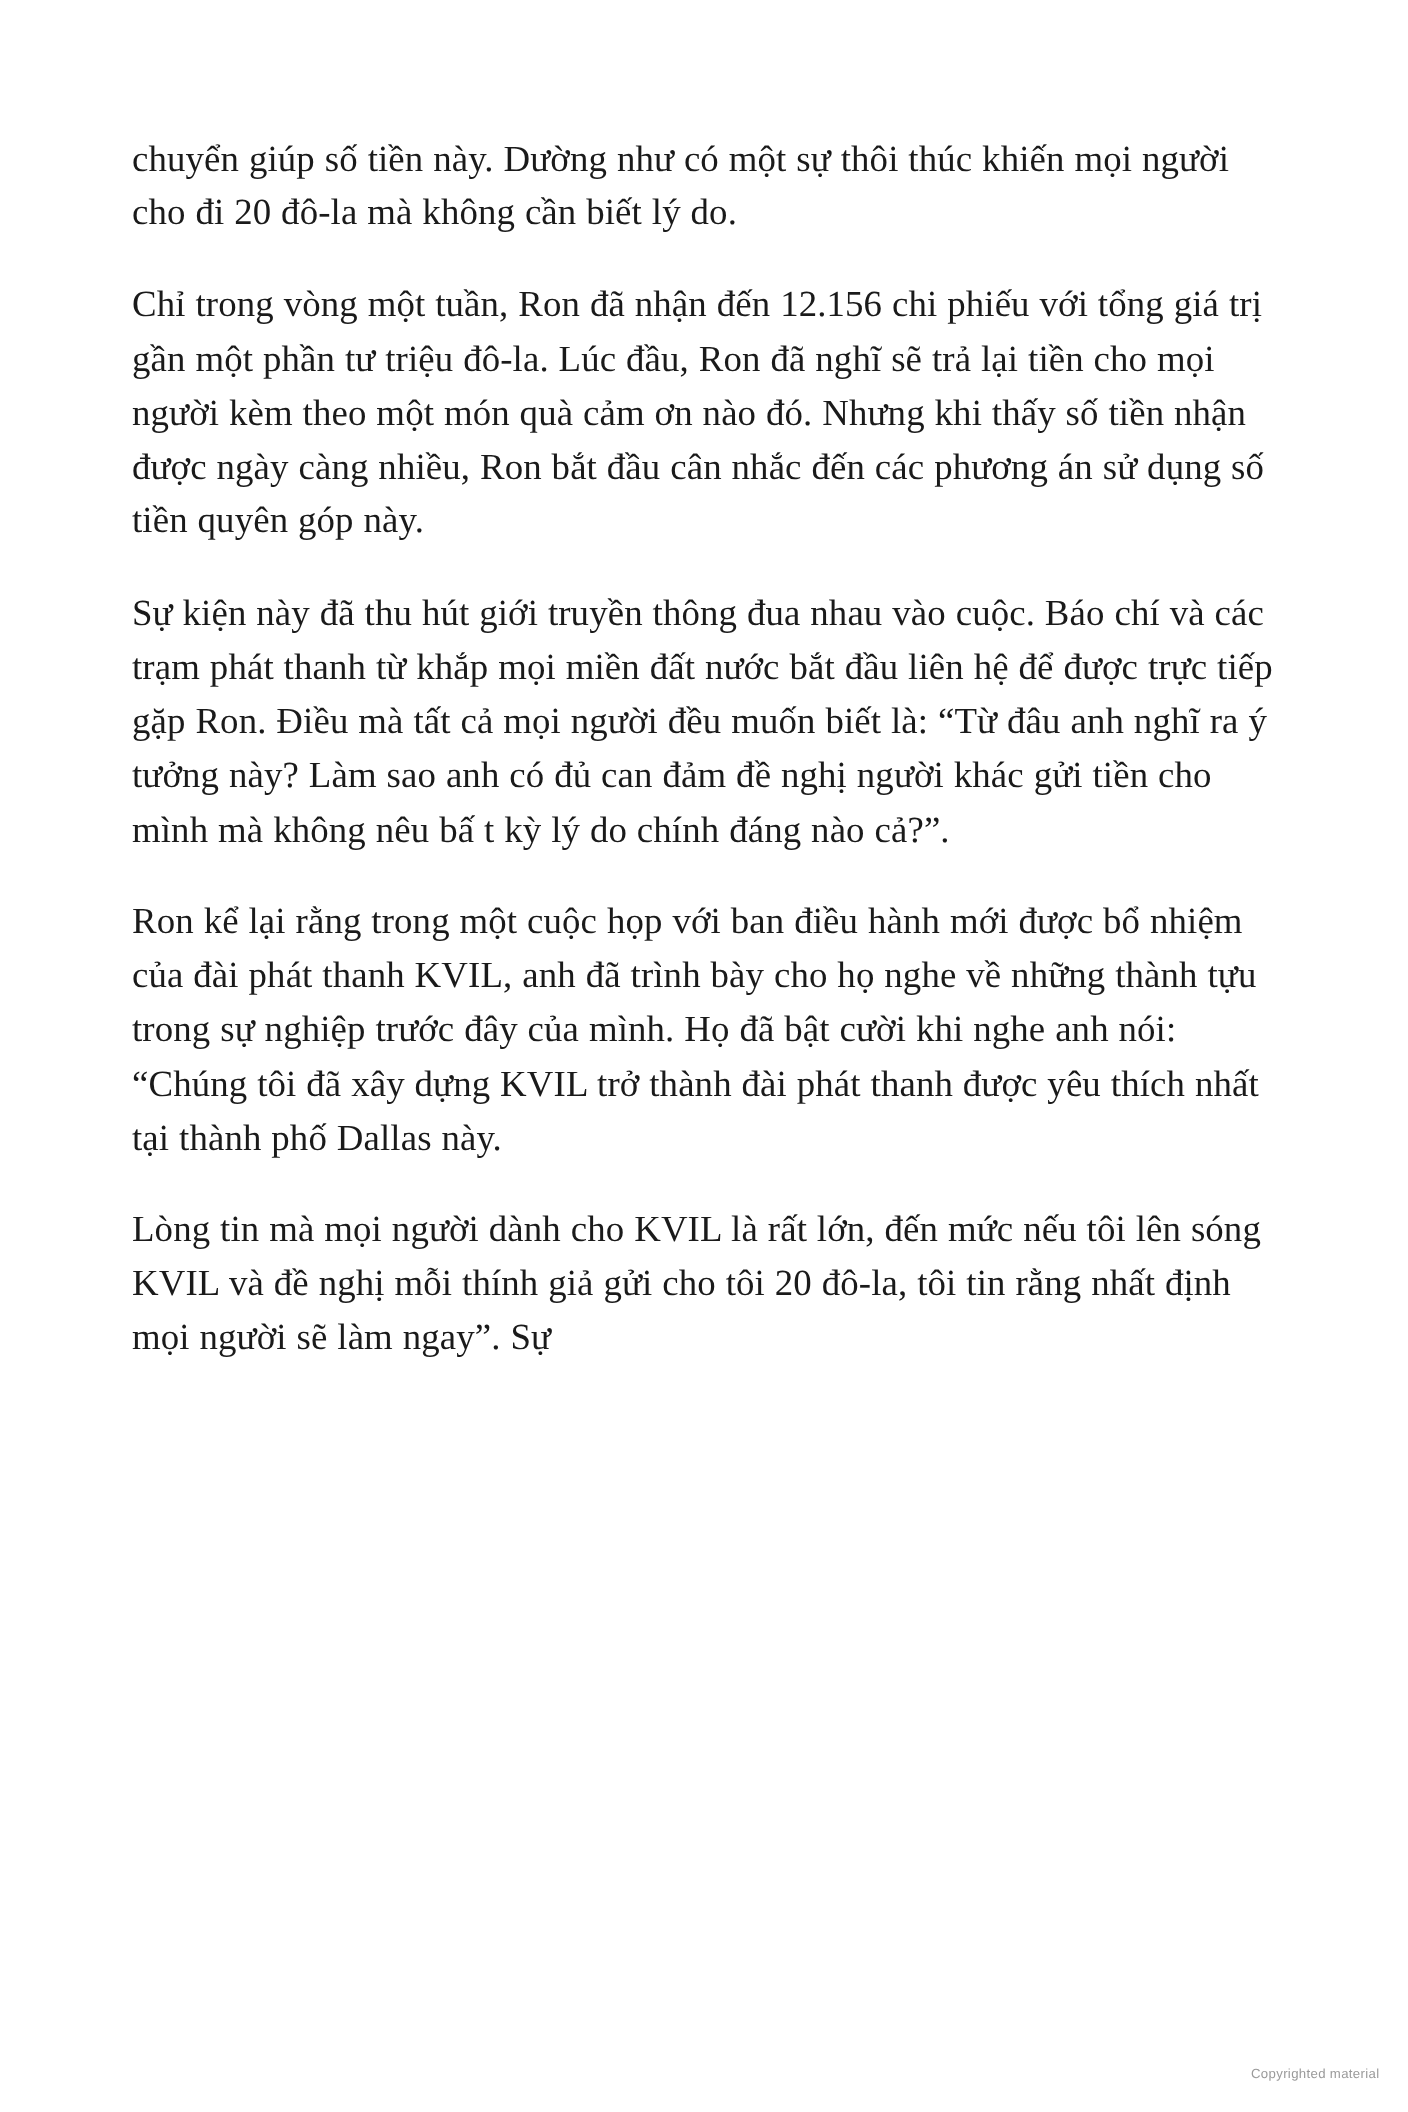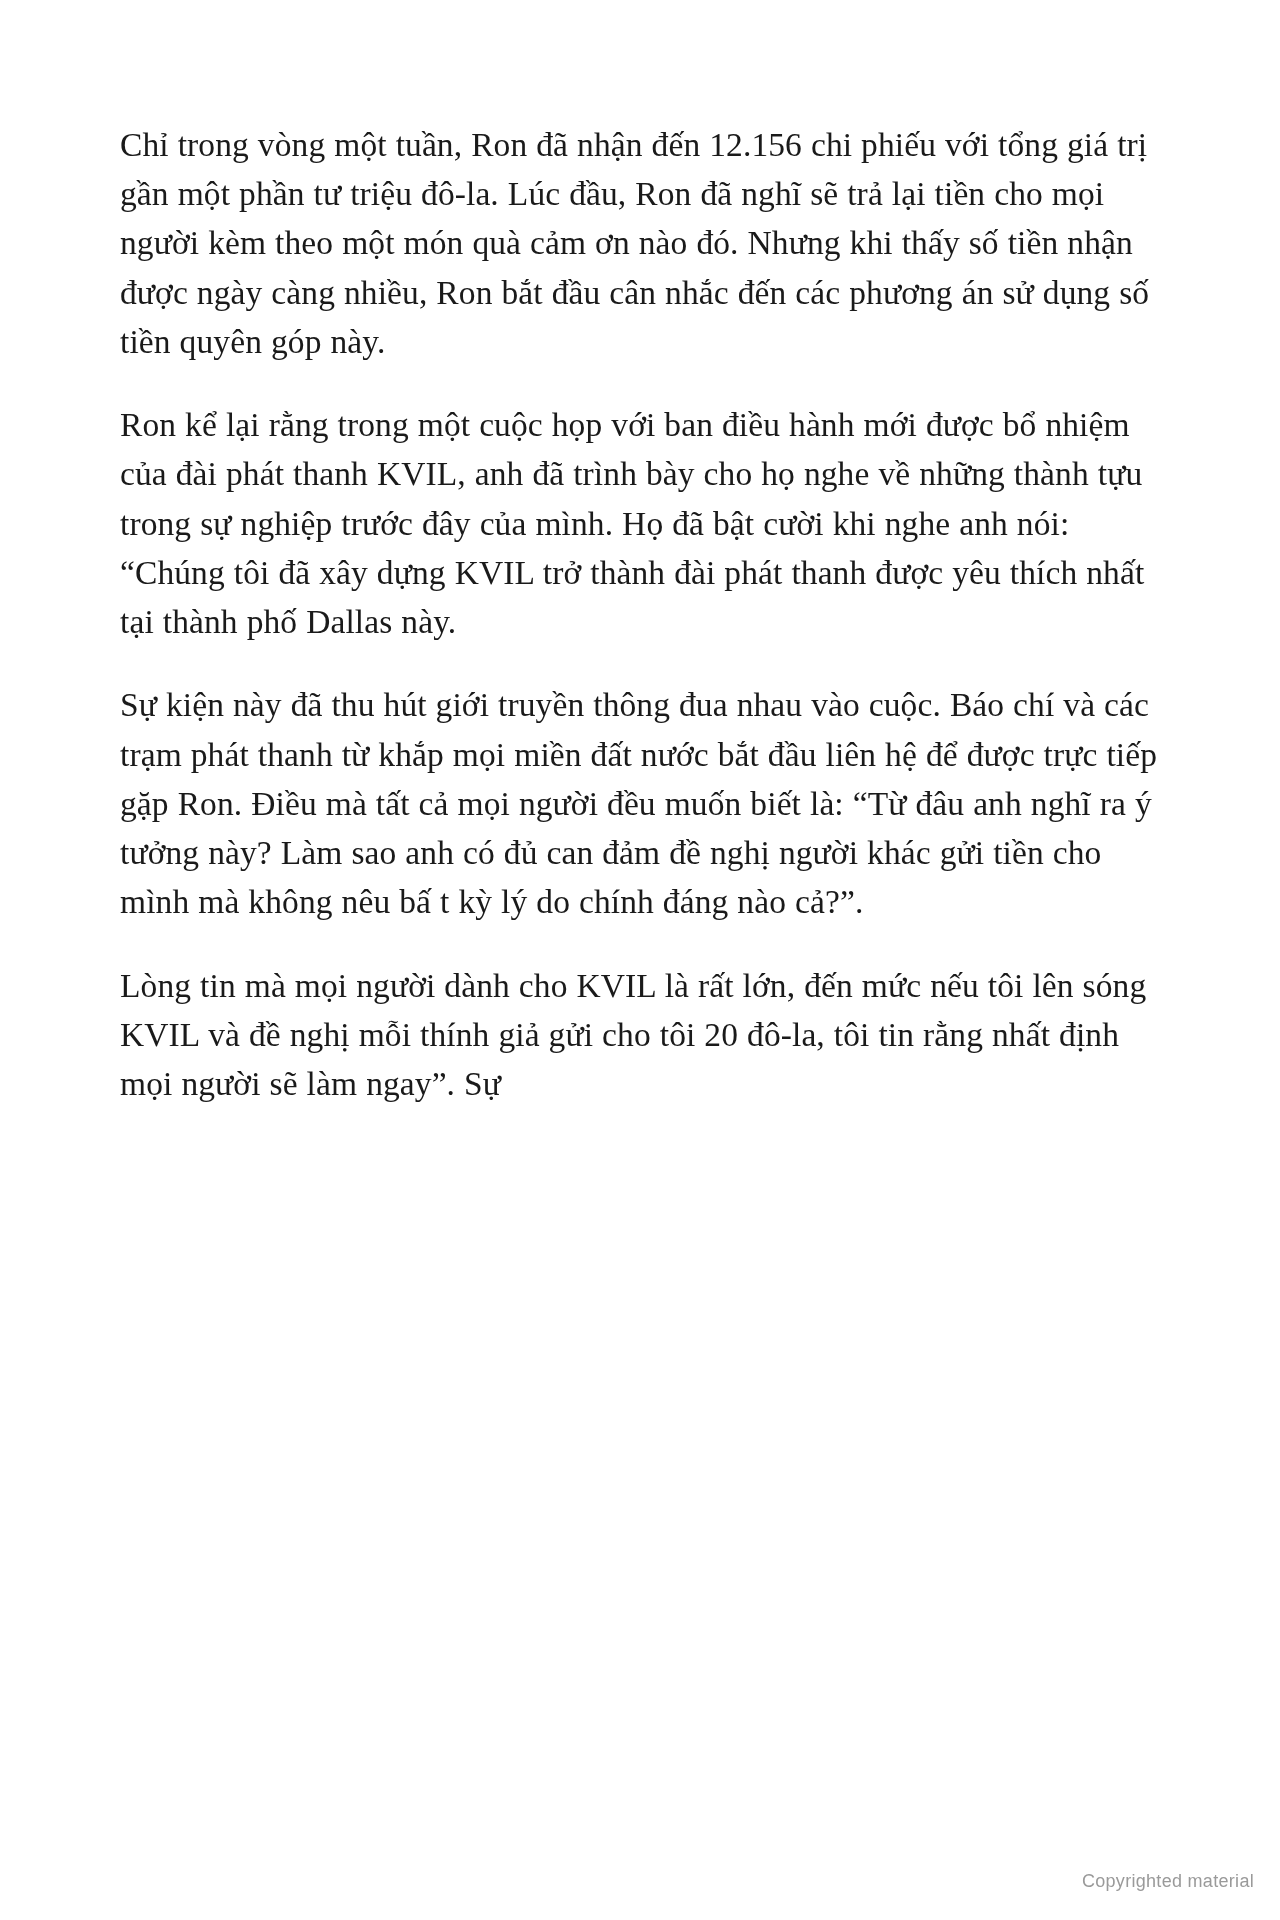--- a/index.html
+++ b/index.html
@@ -38,29 +38,30 @@
     word-spacing: 0.5px;
   }
   p.para:last-child {
     margin-bottom: 10px;
   }
   .footer-note {
     position: absolute;
     right: 26px;
     bottom: 28px;
     font-family: "Liberation Sans", sans-serif;
-    font-size: 18px;
+    font-size: 12px;
     color: #9a9a9a;
     letter-spacing: 0.3px;
   }
 </style>
 </head>
 <body>
 
 <div class="page">
   <div class="content">
+    <p class="para">chuyển giúp số tiền này. Dường như có một sự thôi thúc khiến mọi người cho đi 20 đô-la mà không cần biết lý do.</p>
     <p class="para">Chỉ trong vòng một tuần, Ron đã nhận đến 12.156 chi phiếu với tổng giá trị gần một phần tư triệu đô-la. Lúc đầu, Ron đã nghĩ sẽ trả lại tiền cho mọi người kèm theo một món quà cảm ơn nào đó. Nhưng khi thấy số tiền nhận được ngày càng nhiều, Ron bắt đầu cân nhắc đến các phương án sử dụng số tiền quyên góp này.</p>
+    <p class="para">Sự kiện này đã thu hút giới truyền thông đua nhau vào cuộc. Báo chí và các trạm phát thanh từ khắp mọi miền đất nước bắt đầu liên hệ để được trực tiếp gặp Ron. Điều mà tất cả mọi người đều muốn biết là: “Từ đâu anh nghĩ ra ý tưởng này? Làm sao anh có đủ can đảm đề nghị người khác gửi tiền cho mình mà không nêu bấ t kỳ lý do chính đáng nào cả?”.</p>
     <p class="para">Ron kể lại rằng trong một cuộc họp với ban điều hành mới được bổ nhiệm của đài phát thanh KVIL, anh đã trình bày cho họ nghe về những thành tựu trong sự nghiệp trước đây của mình. Họ đã bật cười khi nghe anh nói: “Chúng tôi đã xây dựng KVIL trở thành đài phát thanh được yêu thích nhất tại thành phố Dallas này.</p>
-    <p class="para">Sự kiện này đã thu hút giới truyền thông đua nhau vào cuộc. Báo chí và các trạm phát thanh từ khắp mọi miền đất nước bắt đầu liên hệ để được trực tiếp gặp Ron. Điều mà tất cả mọi người đều muốn biết là: “Từ đâu anh nghĩ ra ý tưởng này? Làm sao anh có đủ can đảm đề nghị người khác gửi tiền cho mình mà không nêu bấ t kỳ lý do chính đáng nào cả?”.</p>
     <p class="para">Lòng tin mà mọi người dành cho KVIL là rất lớn, đến mức nếu tôi lên sóng KVIL và đề nghị mỗi thính giả gửi cho tôi 20 đô-la, tôi tin rằng nhất định mọi người sẽ làm ngay”. Sự</p>
   </div>
   <div class="footer-note">Copyrighted material</div>
 </div>
 
 </body></html>

